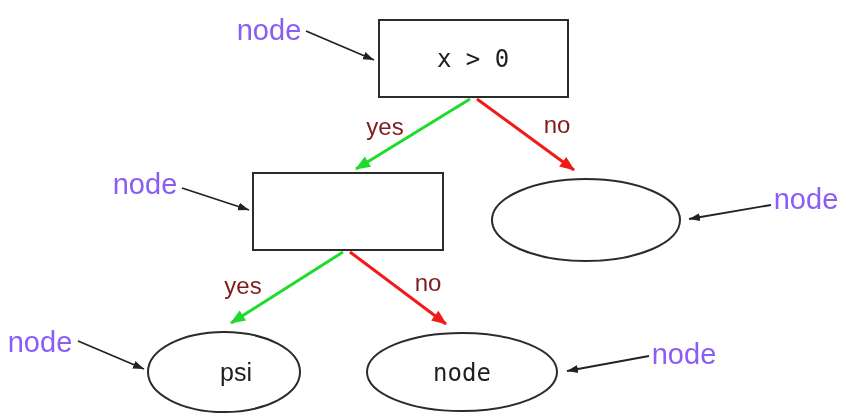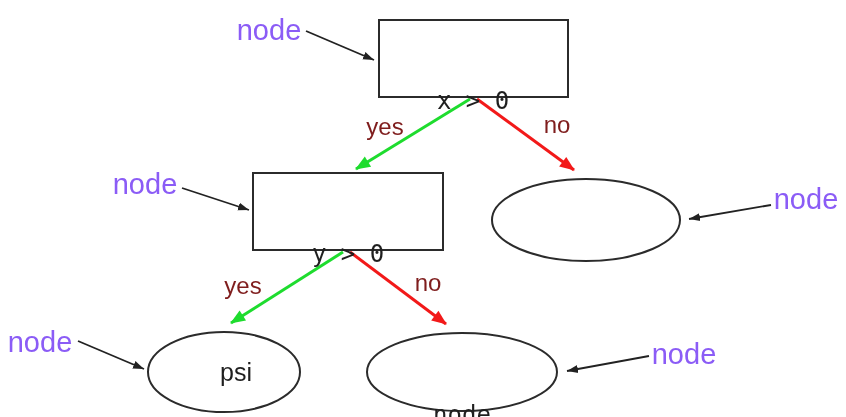--- a/index.html
+++ b/index.html
@@ -23,21 +23,20 @@
   .txt {
     position: absolute;
     transform: translate(-50%, -50%);
     white-space: nowrap;
     color: #1f1f1f;
     line-height: 1;
   }
   .mono {
     font-family: "DejaVu Sans Mono", monospace;
     font-size: 24px;
-    margin-top: 42px;
   }
   .sans-node {
     font-family: "Liberation Sans", sans-serif;
     font-size: 25px;
   }
   .edge-label {
     font-family: "Liberation Sans", sans-serif;
     font-size: 24px;
     color: #7f1d1d;
   }
@@ -85,21 +84,20 @@
     <line x1="649" y1="356" x2="567" y2="371" class="annot-arrow" marker-end="url(#ah-black)"></line>
 
     <rect x="379" y="20" width="189" height="77" class="shape"></rect>
     <rect x="253" y="173" width="190" height="77" class="shape"></rect>
     <ellipse cx="586" cy="220" rx="94" ry="41" class="shape"></ellipse>
     <ellipse cx="224" cy="372" rx="76" ry="40" class="shape"></ellipse>
     <ellipse cx="462" cy="372" rx="95" ry="39" class="shape"></ellipse>
   </svg>
 
   <div class="txt mono" style="left:473px; top:59px;">x &gt; 0</div>
-  <div class="txt mono" style="left:348px; top:212px;">y &gt; 0</div>
   <div class="txt sans-node" style="left:236px; top:372px;">psi</div>
   <div class="txt mono" style="left:462px; top:373px;">node</div>
 
   <div class="txt edge-label" style="left:385px; top:127px;">yes</div>
   <div class="txt edge-label" style="left:557px; top:125px;">no</div>
   <div class="txt edge-label" style="left:243px; top:286px;">yes</div>
   <div class="txt edge-label" style="left:428px; top:283px;">no</div>
 
   <div class="txt annot" style="left:269px; top:30px;">node</div>
   <div class="txt annot" style="left:145px; top:184px;">node</div>

